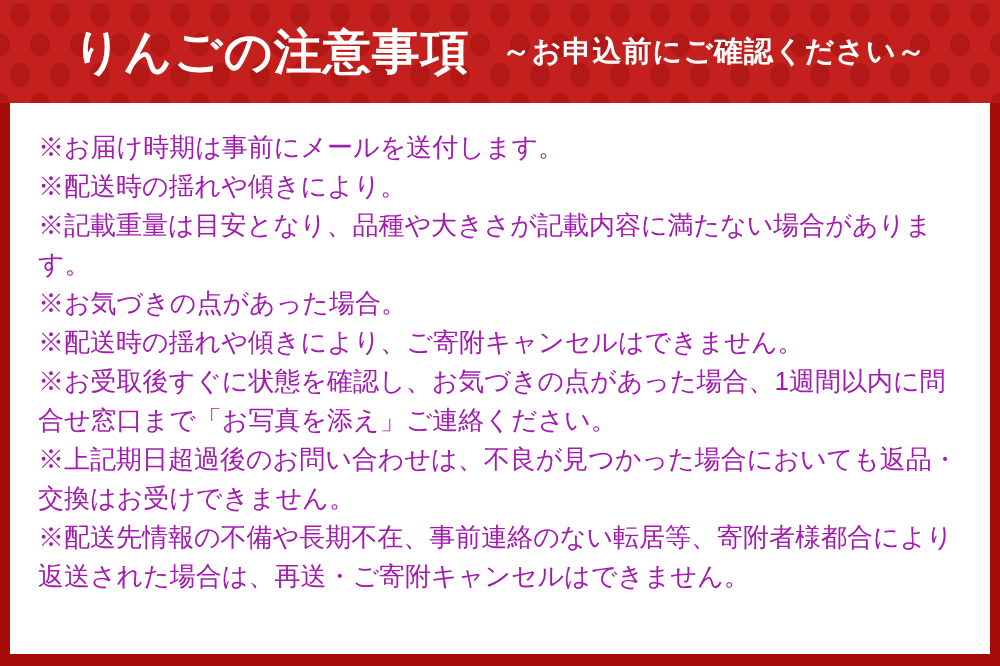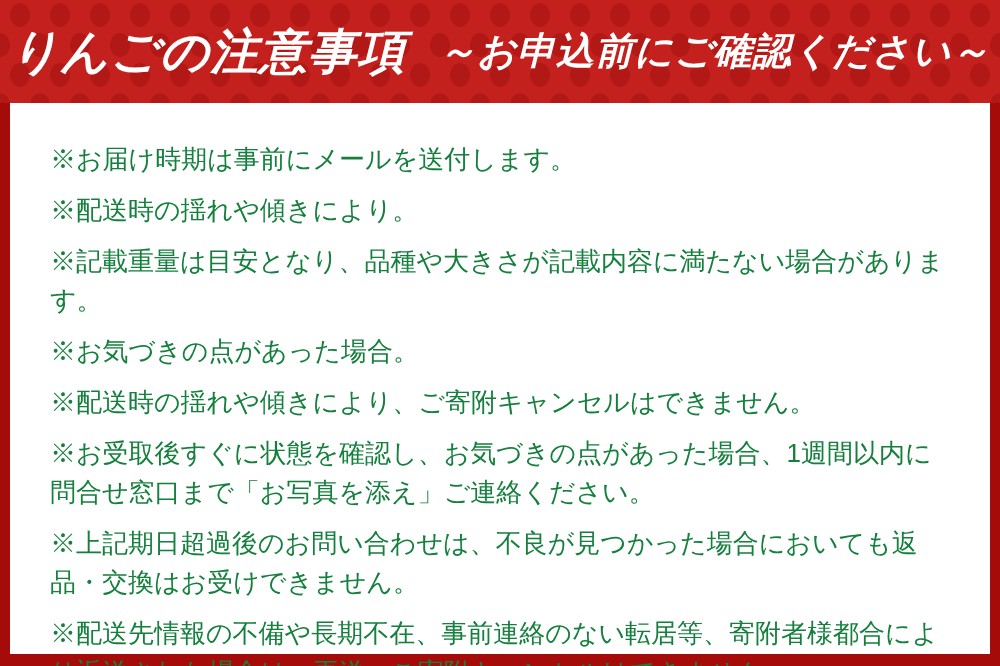--- a/index.html
+++ b/index.html
@@ -19,49 +19,48 @@
     display: flex;
     align-items: center;
     justify-content: center;
     gap: 32px;
     background-color: #c4211e; 
     background-image:
       radial-gradient(10px 12px at 50% 25%, #b21816 98%, rgba(0,0,0,0) 100%),
       radial-gradient(10px 12px at 0% 75%,  #b21816 98%, rgba(0,0,0,0) 100%),
       radial-gradient(10px 12px at 100% 75%,#b21816 98%, rgba(0,0,0,0) 100%);
     background-size: 40px 60px;
-    font-style: italic;
   }
   .title-main {
     color: #ffffff;
     font-size: 48px;
     font-weight: bold;
     white-space: nowrap;
     letter-spacing: 1px;
   }
   .title-sub {
     color: #ffffff;
-    font-size: 38px;
+    font-size: 29px;
     font-weight: bold;
     white-space: nowrap;
     letter-spacing: 1px;
   }
   .content {
     position: absolute;
     left: 10px;
     right: 10px;
     top: 103px;
     bottom: 12px;
     background: #ffffff;
     box-sizing: border-box;
     padding: 25px 26px 0 28px;
   }
   .note {
-    margin: 12px;
-    color: #15803d;
+    margin: 0;
+    color: #a21caf;
     font-size: 26px;
     line-height: 39px;
     letter-spacing: 0px;
     text-align: left;
   }
 </style>
 </head>
 <body>
 
 <div class="banner">

